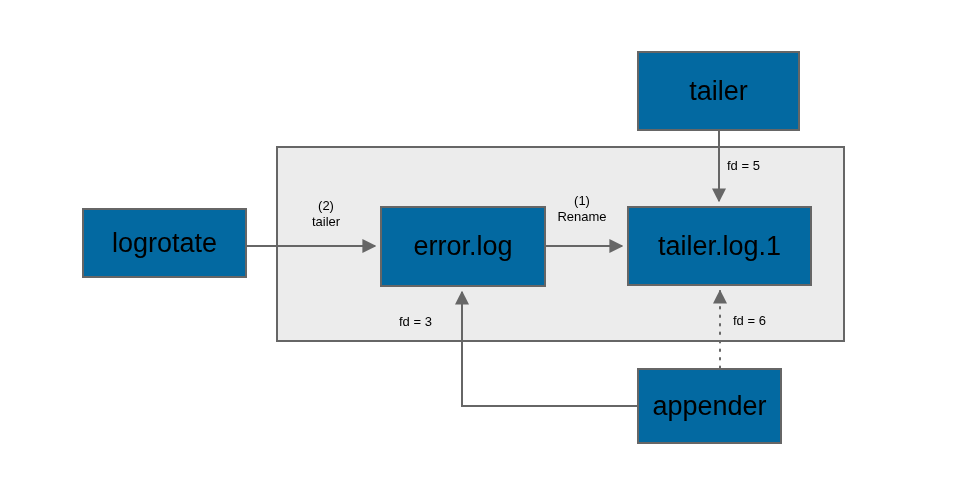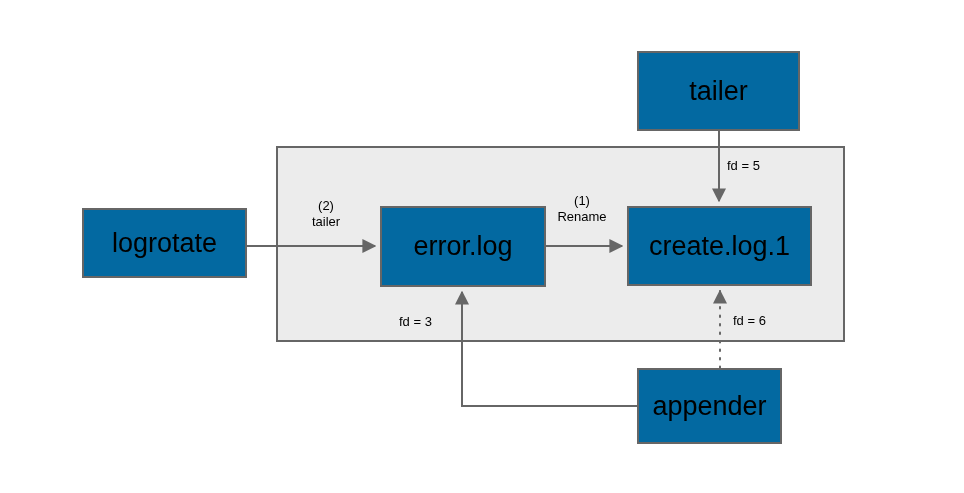--- a/index.html
+++ b/index.html
@@ -83,21 +83,21 @@
 
   <div class="node-box" style="left:82px; top:208px; width:165px; height:70px;">
     <span class="node-label">logrotate</span>
   </div>
 
   <div class="node-box" style="left:380px; top:206px; width:166px; height:81px;">
     <span class="node-label">error.log</span>
   </div>
 
   <div class="node-box" style="left:627px; top:206px; width:185px; height:80px;">
-    <span class="node-label">create.log.1</span>
+    <span class="node-label">tailer.log.1</span>
   </div>
 
   <div class="node-box" style="left:637px; top:51px; width:163px; height:80px;">
     <span class="node-label">tailer</span>
   </div>
 
   <div class="node-box" style="left:637px; top:368px; width:145px; height:76px;">
     <span class="node-label">appender</span>
   </div>
 

